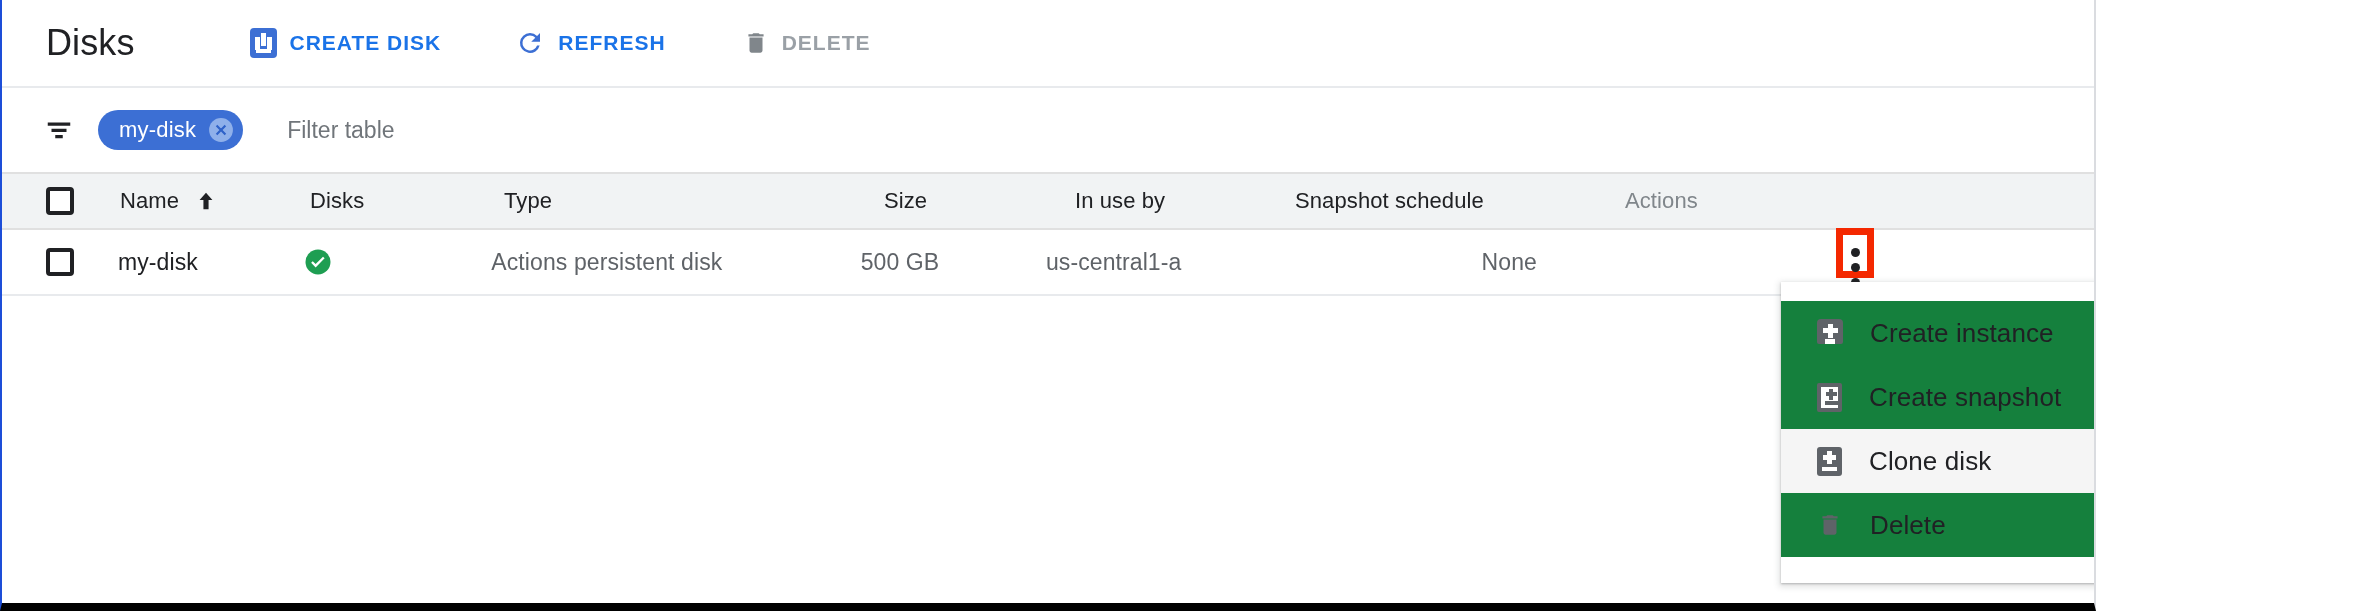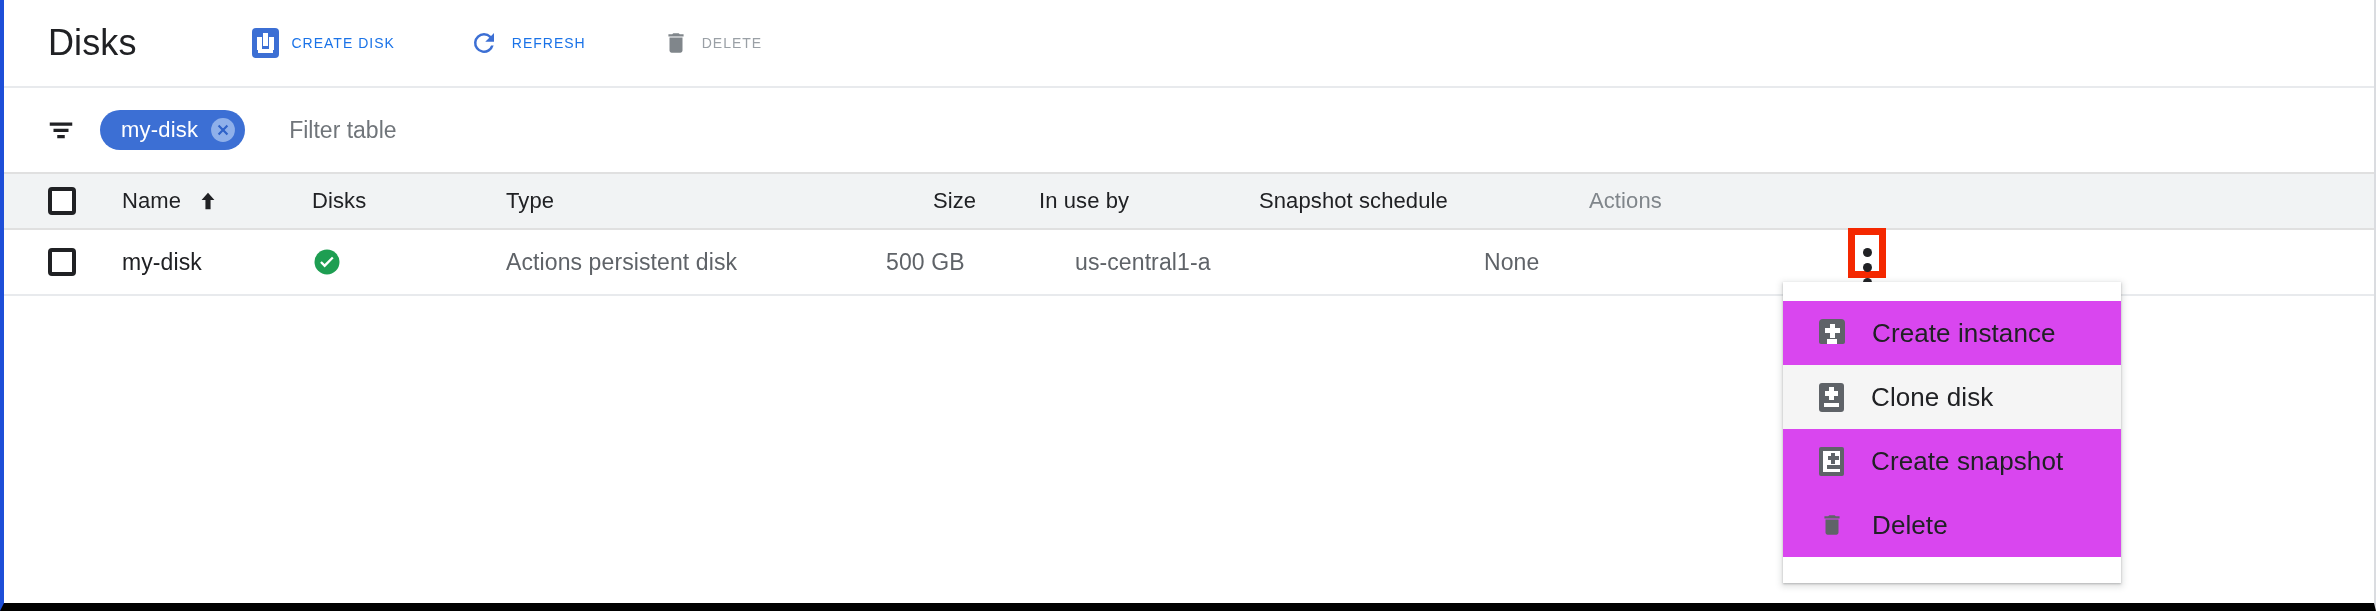--- a/index.html
+++ b/index.html
@@ -7,26 +7,26 @@
     padding: 0;
     background: #ffffff;
   }
   body {
     font-family: "Liberation Sans", sans-serif;
     -webkit-font-smoothing: antialiased;
   }
 
   #page {
     position: relative;
-    width: 2376px;
+    width: 2096px;
     height: 611px;
     background: #ffffff;
     overflow: hidden;
     box-sizing: border-box;
-    border-left: 4px solid #1d4ed8;
+    border-left: 2px solid #1d4ed8;
     border-right: 2px solid #dadce0;
     border-bottom: 8px solid #000000;
   }
 
   
   #toolbar {
     position: absolute;
     left: 0; top: 0;
     width: 100%;
     height: 86px;
@@ -48,22 +48,22 @@
     align-items: center;
     gap: 13px;
     background: none;
     border: none;
     padding: 8px 10px;
     cursor: pointer;
     font-family: inherit;
     white-space: nowrap;
   }
   .tb-btn .tb-label {
-    font-size: 14px;
-    font-weight: 400;
+    font-size: 21px;
+    font-weight: 700;
     letter-spacing: 1.0px;
     color: #1a73e8;
   }
   .tb-btn.disabled { cursor: default; }
   .tb-btn.disabled .tb-label { color: #9aa0a6; }
   #btn-create-disk { margin-left: 105px; }
   #btn-refresh { margin-left: 54px; }
   #btn-delete  { margin-left: 57px; }
 
   
@@ -170,21 +170,21 @@
     background: #ffffff;
     border-bottom: 2px solid #e8eaed;
   }
 
   .c-check  { width: 118px; display:flex; justify-content:flex-start; padding-left: 44px; box-sizing:border-box;}
   .c-name   { width: 190px; }
   .c-status { width: 194px; }
   .c-type   { width: 380px; }
   .c-size   { width: 153px; text-align: right; padding-right: 16px; box-sizing: border-box;}
   .c-zone   { width: 225px; padding-left: 36px; box-sizing: border-box;}
-  .c-inuse  { width: 220px; }
+  .c-inuse  { width: 220px; margin-left: 38px; }
   .c-snap   { width: 330px; }
   .c-actions{ width: 300px; }
 
   .th {
     font-size: 22px;
     font-weight: 400;
     color: #202124;
     letter-spacing: 0.1px;
     white-space: nowrap;
     display: flex;
@@ -262,21 +262,21 @@
     padding: 19px 0 26px 0;
     box-sizing: border-box;
   }
   .menu-item {
     display: flex;
     align-items: center;
     height: 64px;
     padding-left: 36px;
     box-sizing: border-box;
     cursor: pointer;
-    background: #d946ef;
+    background: #15803d;
   }
   .menu-item.highlighted { background: #f5f5f5; }
   .menu-item .mi-label {
     margin-left: 27px;
     font-size: 26px;
     color: #202124;
     white-space: nowrap;
     letter-spacing: 0.1px;
   }
   .mi-icon { width: 26px; height: 30px; flex: none; display: block; }
@@ -398,21 +398,21 @@
         <div class="checkbox"></div>
       </div>
       <div class="c-name th">
         <span>Name</span>
         <svg id="sort-arrow-icon" viewBox="0 0 24 24">
           <path d="M12 3l-7 8h4.2v10h5.6V11H19z" fill="#202124"></path>
         </svg>
       </div>
       <div class="c-status th">Disks</div>
       <div class="c-type th">Type</div>
-      <div class="c-size th" style="display:block; text-align:center; line-height:58px;">Size</div>
+      <div class="c-size th" style="display:block; text-align:left; line-height:58px;">Size</div>
       <div class="c-inuse th">In use by</div>
       <div class="c-snap th">Snapshot schedule</div>
       <div class="c-actions th muted">Actions</div>
     </div>
 
     <div class="row" id="data-row">
       <div class="c-check">
         <div class="checkbox"></div>
       </div>
       <div class="c-name td strong">my-disk</div>
@@ -443,39 +443,39 @@
     <div class="menu-item">
       <span class="mi-icon icon-instance">
         <span class="body"></span>
         <span class="plus-v"></span>
         <span class="plus-h"></span>
         <span class="notch"></span>
       </span>
       <span class="mi-label">Create instance</span>
     </div>
 
+    <div class="menu-item">
+      <span class="mi-icon icon-snapshot">
+        <span class="plus-v"></span>
+        <span class="plus-h"></span>
+        <span class="bar"></span>
+      </span>
+      <span class="mi-label">Create snapshot</span>
+    </div>
+
     <div class="menu-item highlighted">
       <span class="mi-icon icon-clone">
         <span class="plus-v"></span>
         <span class="plus-h"></span>
         <span class="bar"></span>
       </span>
       <span class="mi-label">Clone disk</span>
     </div>
 
     <div class="menu-item">
-      <span class="mi-icon icon-snapshot">
-        <span class="plus-v"></span>
-        <span class="plus-h"></span>
-        <span class="bar"></span>
-      </span>
-      <span class="mi-label">Create snapshot</span>
-    </div>
-
-    <div class="menu-item">
       <svg class="mi-icon icon-trash-menu" viewBox="0 0 24 24">
         <path d="M6 19c0 1.1.9 2 2 2h8c1.1 0 2-.9 2-2V7H6v12zM19 4h-3.5l-1-1h-5l-1 1H5v2h14V4z" fill="#5f6368"></path>
       </svg>
       <span class="mi-label">Delete</span>
     </div>
   </div>
 
 </div>
 
 </body></html>

